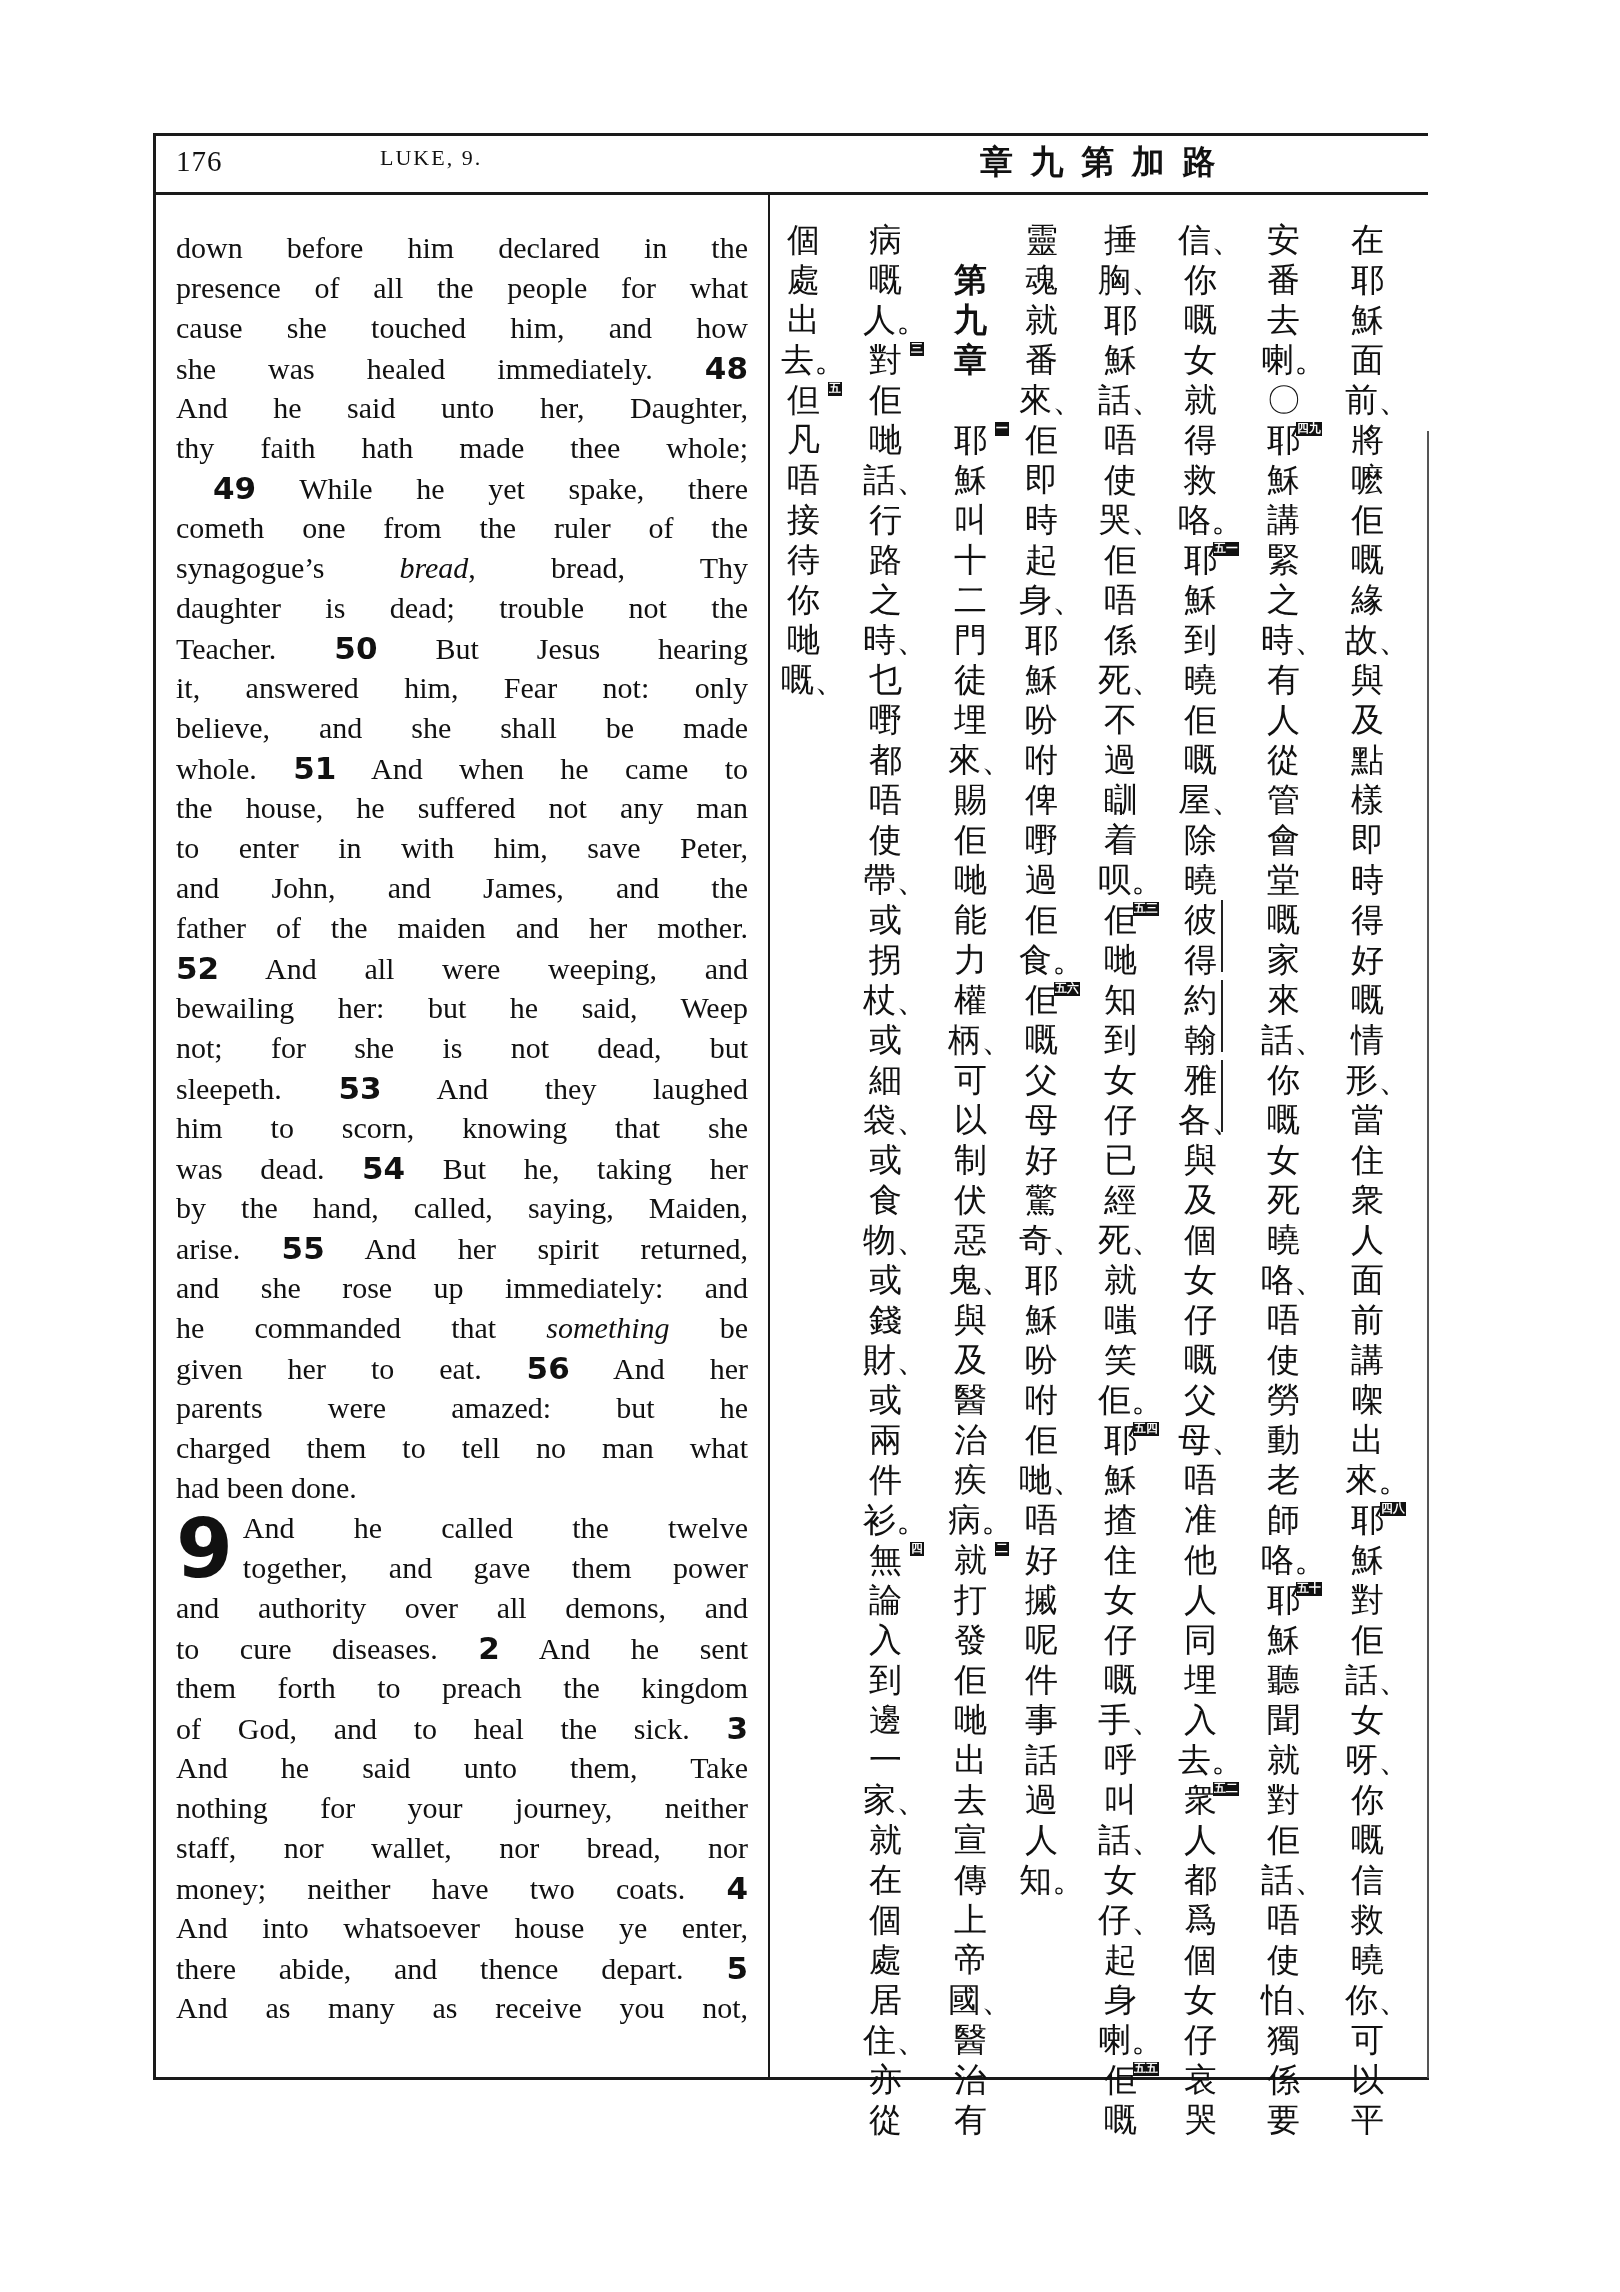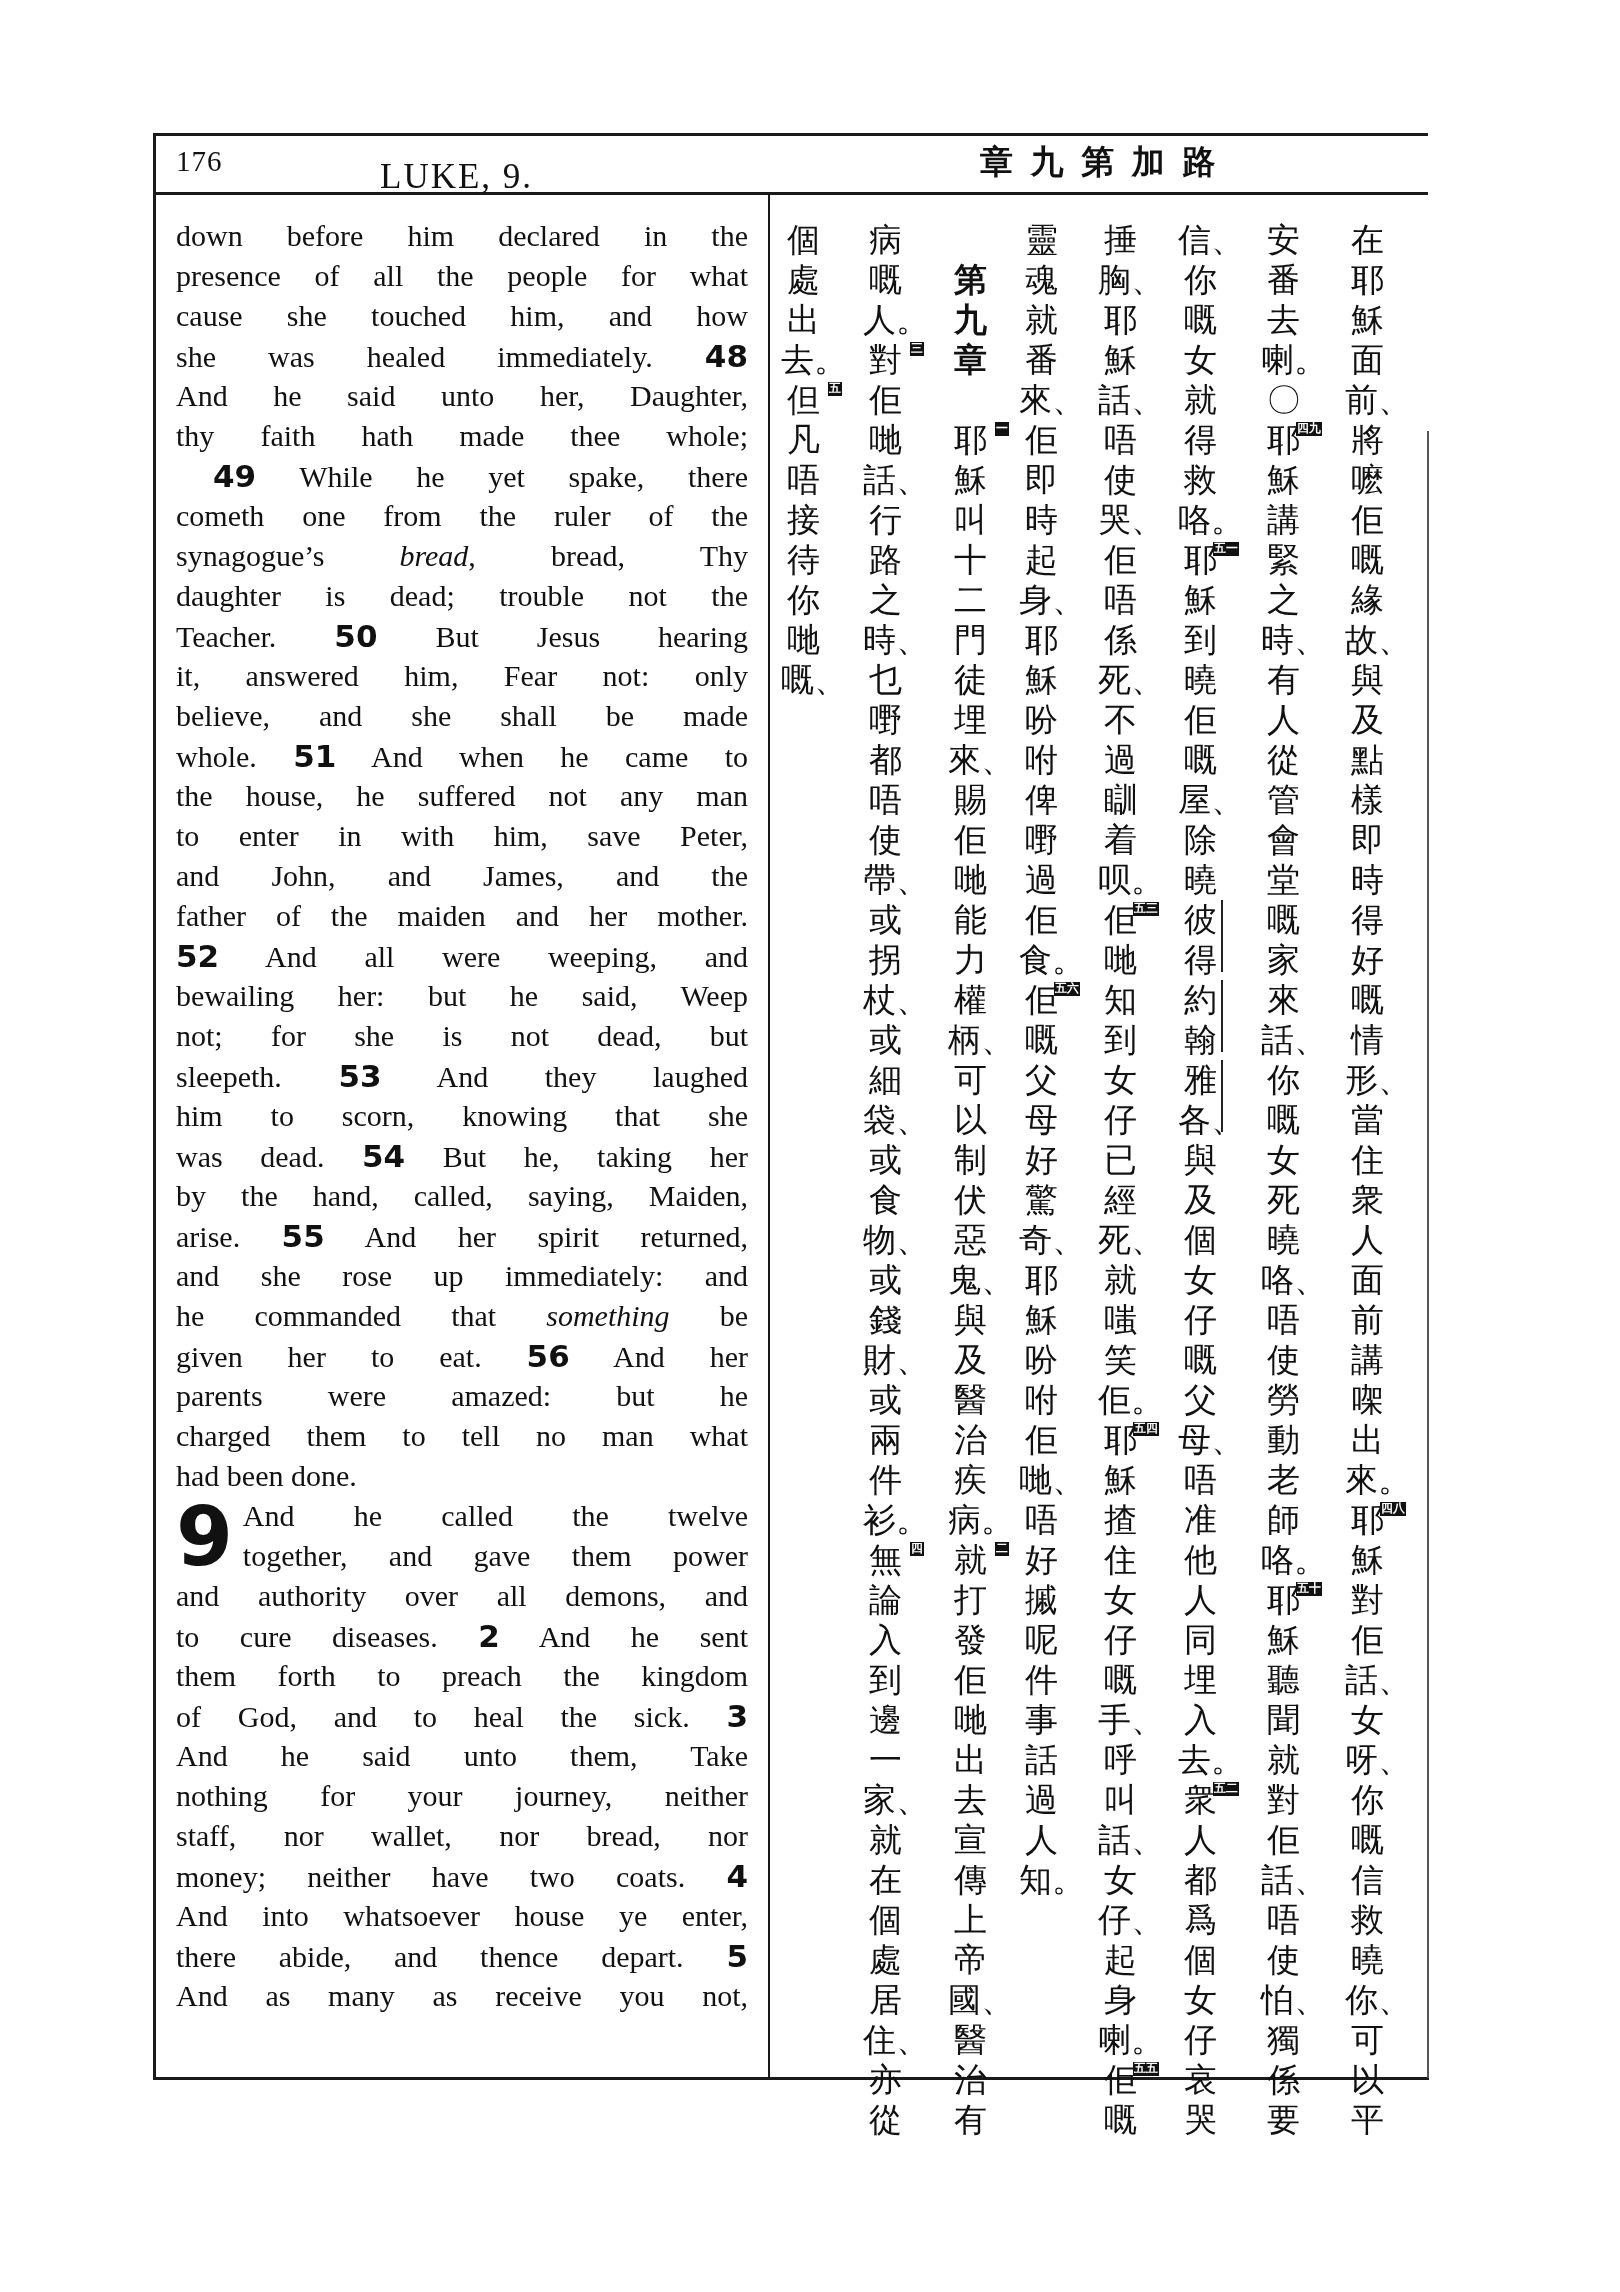--- a/index.html
+++ b/index.html
@@ -1,21 +1,21 @@
 <!DOCTYPE html>
 <html><head>
 <meta charset="utf-8">
 <style>
   html, body { margin: 0; padding: 0; background: #ffffff; }
   body { width: 1620px; height: 2293px; position: relative; overflow: hidden; color: #111; }
   .rule { position: absolute; background: #1a1a1a; }
   .hdr-num { position: absolute; left: 176px; top: 145px; font-family: "Liberation Serif", "DejaVu Serif", serif; font-size: 29px; letter-spacing: 1px; }
-  .hdr-title { position: absolute; left: 380px; top: 145px; font-family: "Liberation Serif", "DejaVu Serif", serif; font-size: 35px; letter-spacing: 2px; margin-top: 12px; }
+  .hdr-title { position: absolute; left: 380px; top: 145px; font-family: "Liberation Serif", "DejaVu Serif", serif; font-size: 22px; letter-spacing: 2px; }
   .hdr-cn { position: absolute; left: 980px; top: 140px; font-family: "DejaVu Serif", "DejaVu Sans", serif; font-size: 33px; letter-spacing: 17.6px; font-weight: bold; }
-  .en-col { position: absolute; left: 176px; top: 216px; width: 572px; font-family: "Liberation Serif", "DejaVu Serif", serif; font-size: 30px; line-height: 40px; }
+  .en-col { position: absolute; left: 176px; top: 228px; width: 572px; font-family: "Liberation Serif", "DejaVu Serif", serif; font-size: 30px; line-height: 40px; }
   .en-line { display: block; text-align: justify; text-align-last: justify; white-space: nowrap; height: 40px; }
   .en-line.last { text-align-last: left; }
   .en-line.indent { padding-left: 37px; }
   .vn { font-weight: bold; font-family: "DejaVu Sans", "Liberation Sans", sans-serif; font-size: 31px; }
   .it { font-style: italic; }
   .dropcap { float: left; font-family: "DejaVu Sans", sans-serif; font-weight: bold; font-size: 82px; line-height: 74px; margin: 3.9px 9.8px 0 0; }
   .chap-block { display: block; overflow: hidden; }
   .chap-line { display: block; text-align: justify; text-align-last: justify; white-space: nowrap; height: 40px; }
   .cn-col { position: absolute; top: 220px; width: 45px; font-family: "DejaVu Serif", "DejaVu Sans", serif; font-size: 33px; line-height: 40px; text-align: center; }
   .cn-char { display: block; height: 40px; position: relative; }

